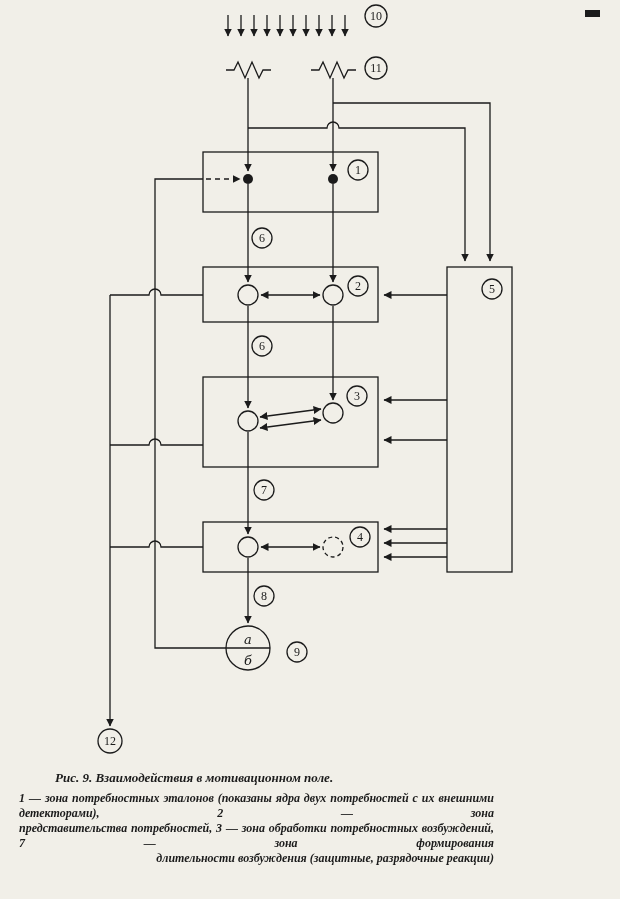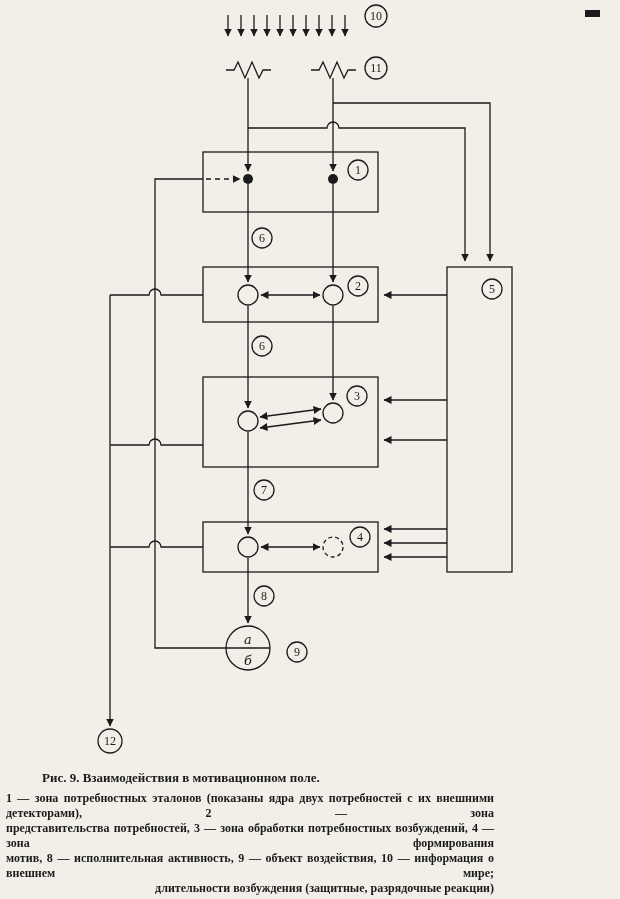--- a/index.html
+++ b/index.html
@@ -9,21 +9,21 @@
   svg line, svg path, svg polyline, svg rect, svg circle { stroke:#1b1b1b; fill:none; stroke-width:1.3; }
   svg .dot{fill:#1b1b1b;stroke:none;}
   svg .arrhead{fill:#1b1b1b;stroke:none;}
   svg .hl{stroke:#1b1b1b;stroke-width:1.5;}
   svg .mark{fill:#1b1b1b;stroke:none;}
   svg text{fill:#1b1b1b;stroke:none;font-family:"Liberation Serif",serif;text-anchor:middle;}
   svg .num{font-size:12px;}
   svg .cyr{font-style:italic;font-size:13px;font-family:"DejaVu Serif",serif;}
   .dash{stroke-dasharray:5 4;}
   .dashc{stroke-dasharray:4 3;}
-  .caption{padding:8px 2px 0 6px;}
+  .caption{padding:8px 2px 0 19px;font-style:italic;}
   .cap-title{font-weight:bold;font-size:13px;margin:0 0 5px 36px;}
   .cap-line{font-weight:bold;font-size:12px;line-height:1.25;}
   .jl{text-align:justify;text-align-last:justify;}
   .cl{text-align:right;}
 </style>
 </head>
 <body>
 
 <div class="page">
 
@@ -185,18 +185,17 @@
       <circle cx="297" cy="652" r="10"></circle>
       <text class="num" x="297" y="656">9</text>
     </g>
 
     <rect class="mark" x="585" y="10" width="15" height="7"></rect>
   </svg>
 
   <div class="caption">
     <div class="cap-title">Рис. 9. Взаимодействия в мотивационном поле.</div>
     <div class="cap-line jl">1 — зона потребностных эталонов (показаны ядра двух потребностей с их внешними детекторами), 2 — зона</div>
-    <div class="cap-line jl">представительства потребностей, 3 — зона обработки потребностных возбуждений, 4 — зона формирования</div>
-    <div class="cap-line jl">мотив, 8 — исполнительная активность, 9 — объект воздействия, 10 — информация о внешнем мире;</div>
+    <div class="cap-line jl">представительства потребностей, 3 — зона обработки потребностных возбуждений, 7 — зона формирования</div>
     <div class="cap-line cl">длительности возбуждения (защитные, разрядочные реакции)</div>
   </div>
 
 </div>
 
 </body></html>

